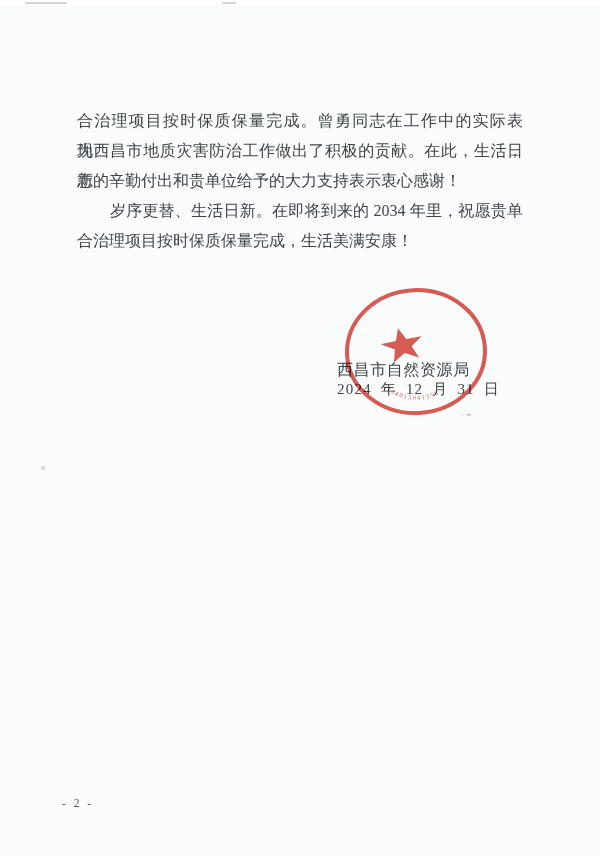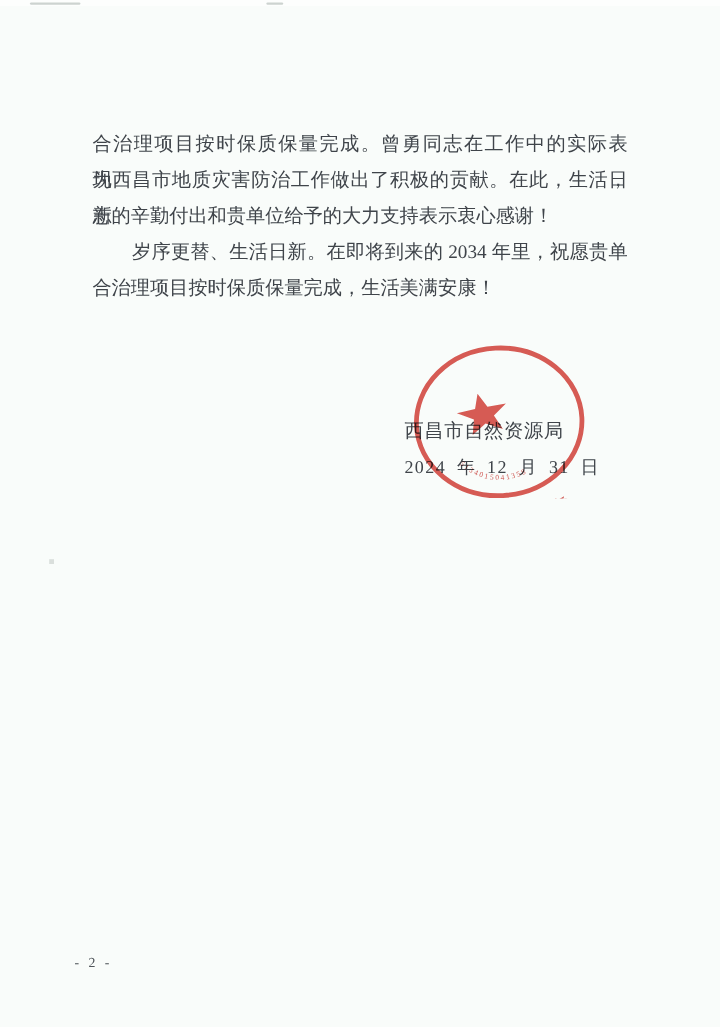--- a/index.html
+++ b/index.html
@@ -20,21 +20,21 @@
     position:absolute;left:77px;top:106px;width:446px;
     font-size:16px;line-height:30px;color:#3f444a;
     text-justify:inter-character;
   }
   .line{height:30px;text-align:justify;text-align-last:justify;white-space:nowrap;}
   .line.jfull{white-space:normal;}
   .line.endline{text-align-last:left;text-align:center;}
   .line.indent{text-indent:33px;}
 
   .sig{
-    position:absolute;left:337px;top:349px;
+    position:absolute;left:337px;top:360px;
     font-size:16px;color:#3f444a;letter-spacing:0.6px;white-space:nowrap;
   }
   .date{
     position:absolute;left:337px;top:380px;
     font-size:15px;color:#3f444a;letter-spacing:1.2px;word-spacing:4px;white-space:nowrap;
   }
   .pagenum{
     position:absolute;left:62px;top:797px;
     font-size:11.5px;color:#4e5358;letter-spacing:2.5px;white-space:nowrap;
   }

